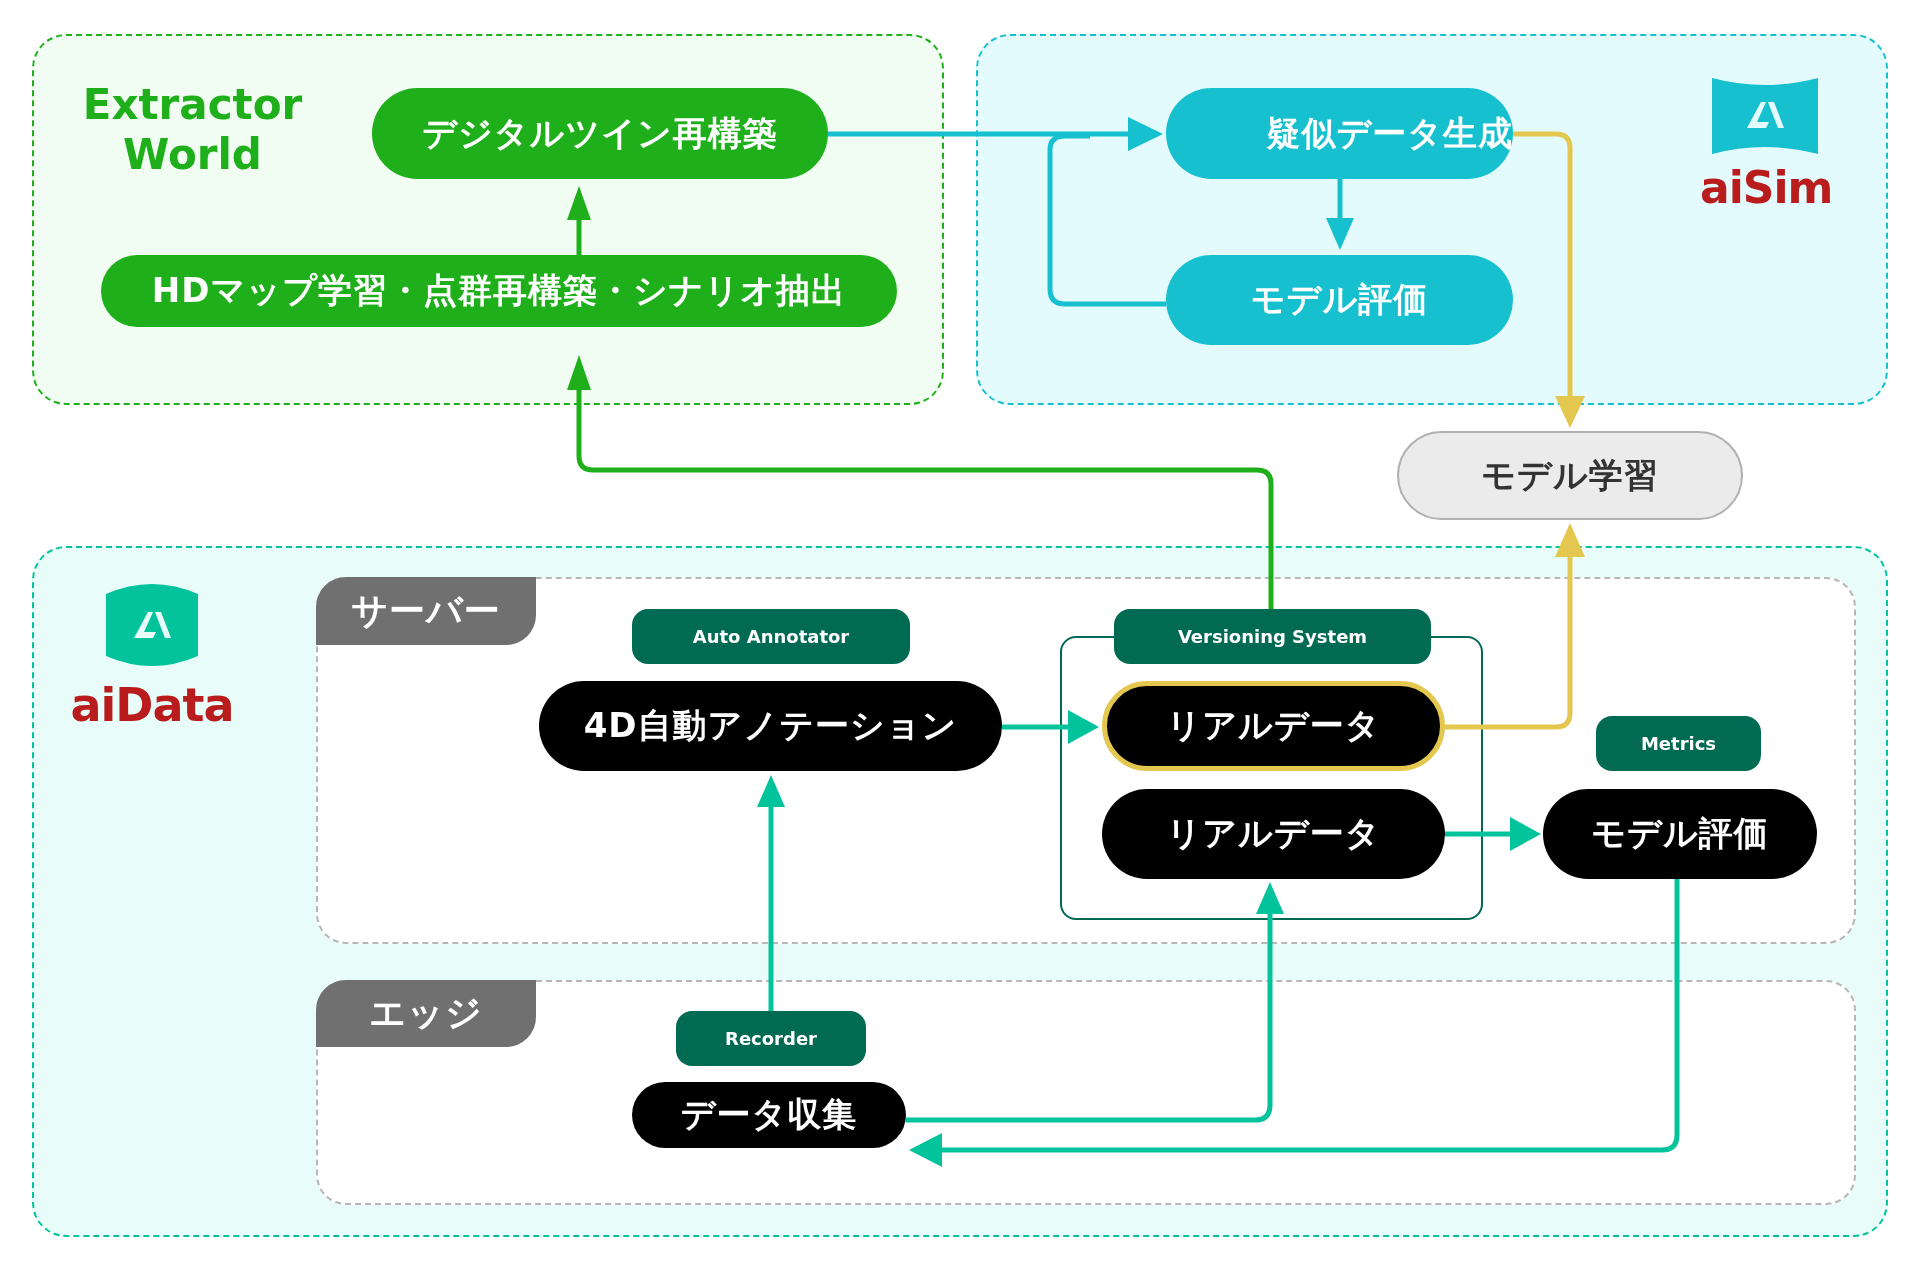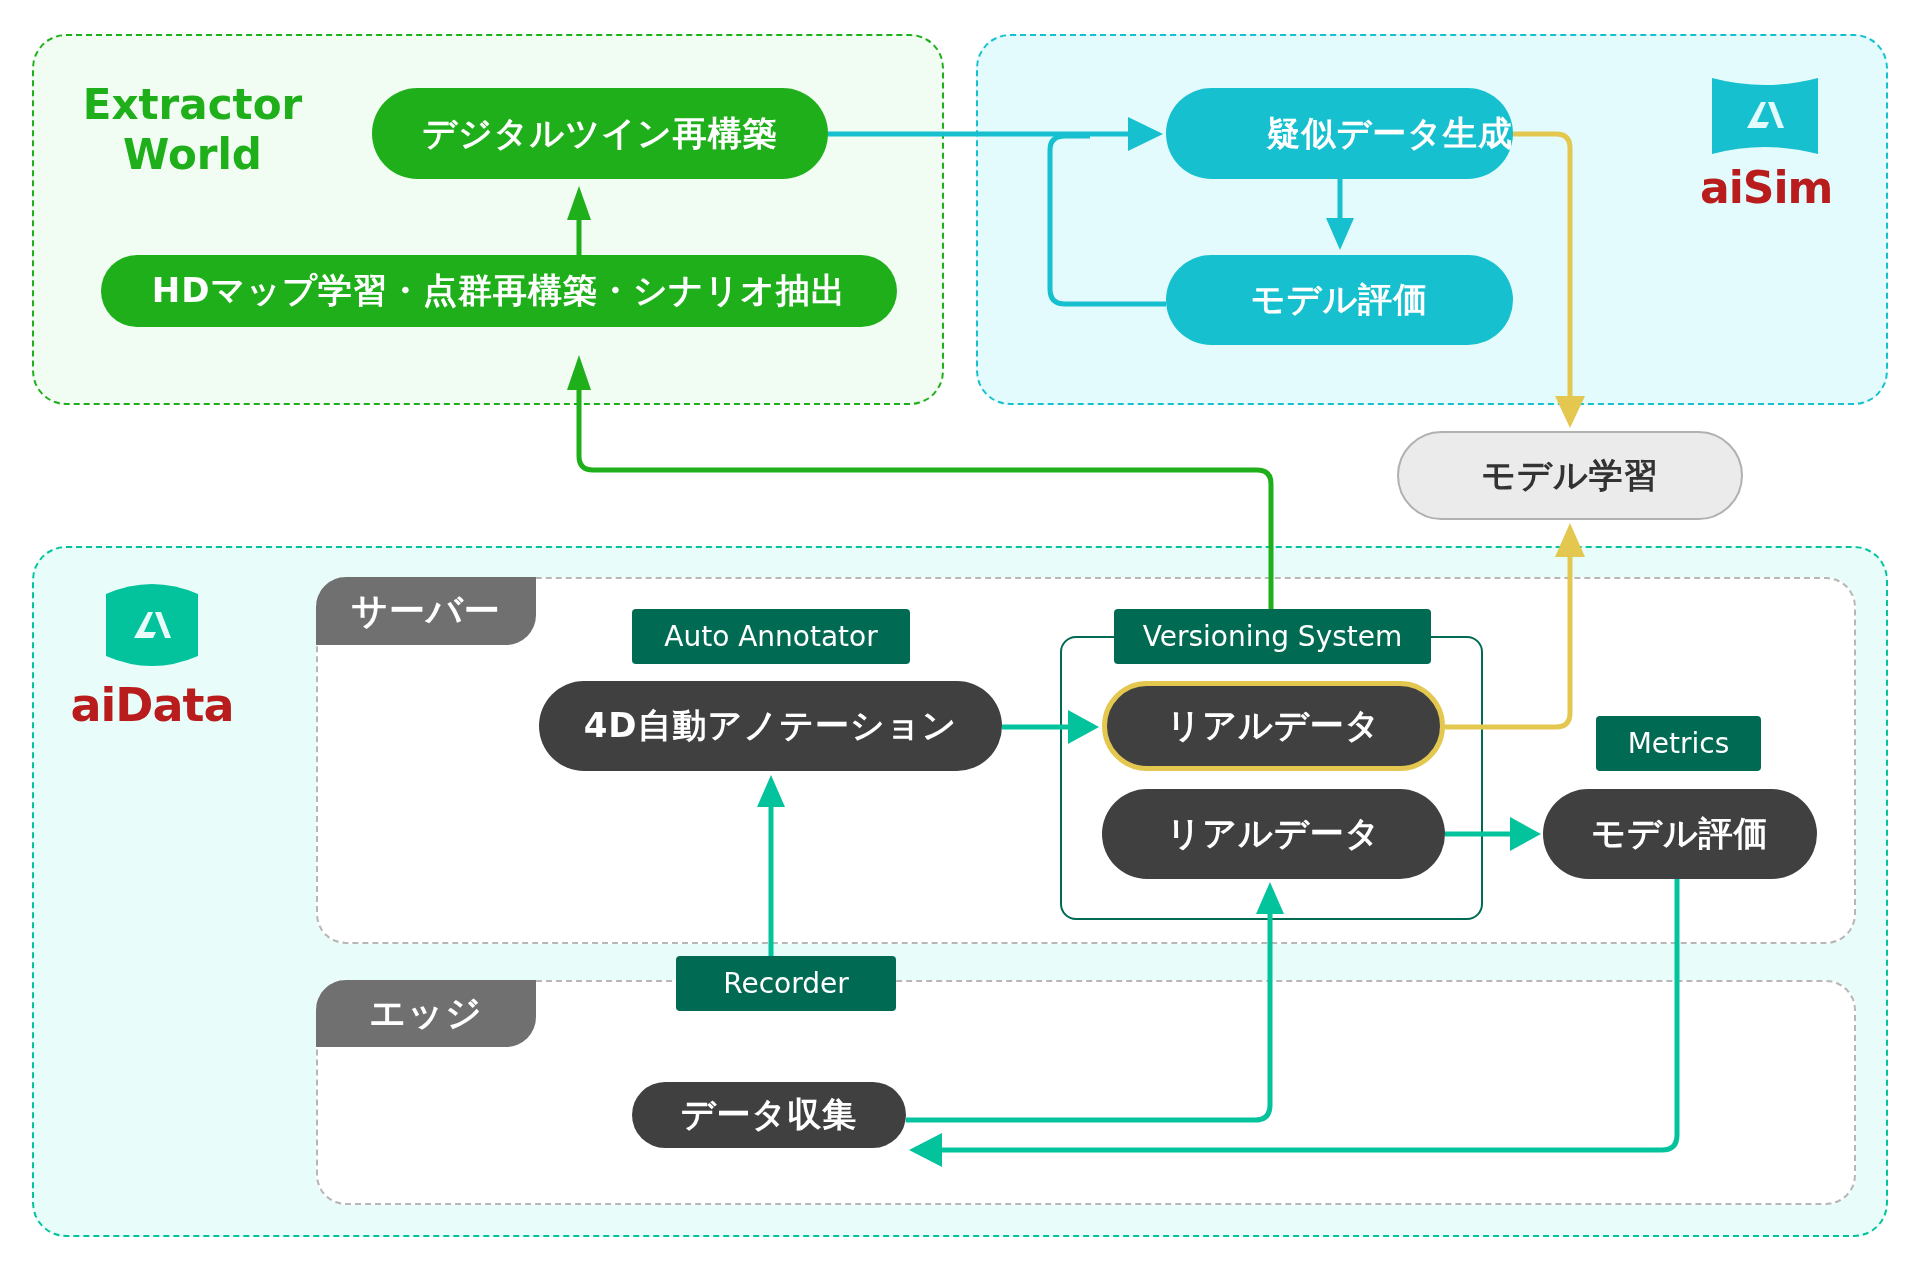--- a/index.html
+++ b/index.html
@@ -12,25 +12,25 @@
   .g-data { background: #e8fdf9; border-color: #03c39c; }
   .panel { background: #ffffff; border: 2px dashed #b7b7b7; border-radius: 30px; }
   .tab { background: #707070; color: #ffffff; font-weight: bold; font-size: 36px;
          display: flex; align-items: center; justify-content: center;
          border-radius: 30px 0 30px 0; letter-spacing: 1px; }
   .pill { border-radius: 999px; color: #ffffff; font-weight: bold;
           display: flex; align-items: center; justify-content: center;
           font-size: 34px; letter-spacing: 1px; white-space: nowrap; }
   .p-world { background: #1faf1a; }
   .p-sim { background: #17c0cf; }
-  .p-data { background: #404040; text-align: center; }
+  .p-data { background: #000000; text-align: center; }
   .p-gray { background: #ebebeb; border: 2px solid #b1b1b1; color: #333333; }
   .p-hl { border: 5px solid #e3c74f; }
-  .label { background: #006a52; color: #ffffff; font-weight: normal; font-size: 28px;
-           display: flex; align-items: center; justify-content: center; border-radius: 4px; }
+  .label { background: #006a52; color: #ffffff; font-weight: bold; font-size: 18px;
+           display: flex; align-items: center; justify-content: center; border-radius: 16px; }
   .vframe { border: 2px solid #006a52; border-radius: 16px; }
   .brand-title { color: #1faf1a; font-weight: bold; font-size: 42px; line-height: 50px; text-align: center; }
   .logo-text { color: #b91c1c; font-weight: bold; font-size: 46px; text-align: center; letter-spacing: -1px; }
   svg.connectors { position: absolute; left: 0; top: 0; pointer-events: none; }
 </style>
 </head>
 <body>
 
 <div class="abs group g-world" style="left:32px; top:34px; width:912px; height:371px;"></div>
 <div class="abs group g-sim" style="left:976px; top:34px; width:912px; height:371px;"></div>
@@ -173,18 +173,18 @@
   <span>リアルデータ</span>
 </div>
 
 <div class="abs label" style="left:1596px; top:716px; width:165px; height:55px;">
   <span>Metrics</span>
 </div>
 <div class="abs pill p-data" style="left:1543px; top:789px; width:274px; height:90px;">
   <span>モデル評価</span>
 </div>
 
-<div class="abs label" style="left:676px; top:956px; width:220px; height:55px;">
+<div class="abs label" style="left:676px; top:1011px; width:190px; height:55px;">
   <span>Recorder</span>
 </div>
 <div class="abs pill p-data" style="left:632px; top:1082px; width:274px; height:66px;">
   <span>データ収集</span>
 </div>
 
 </body></html>

